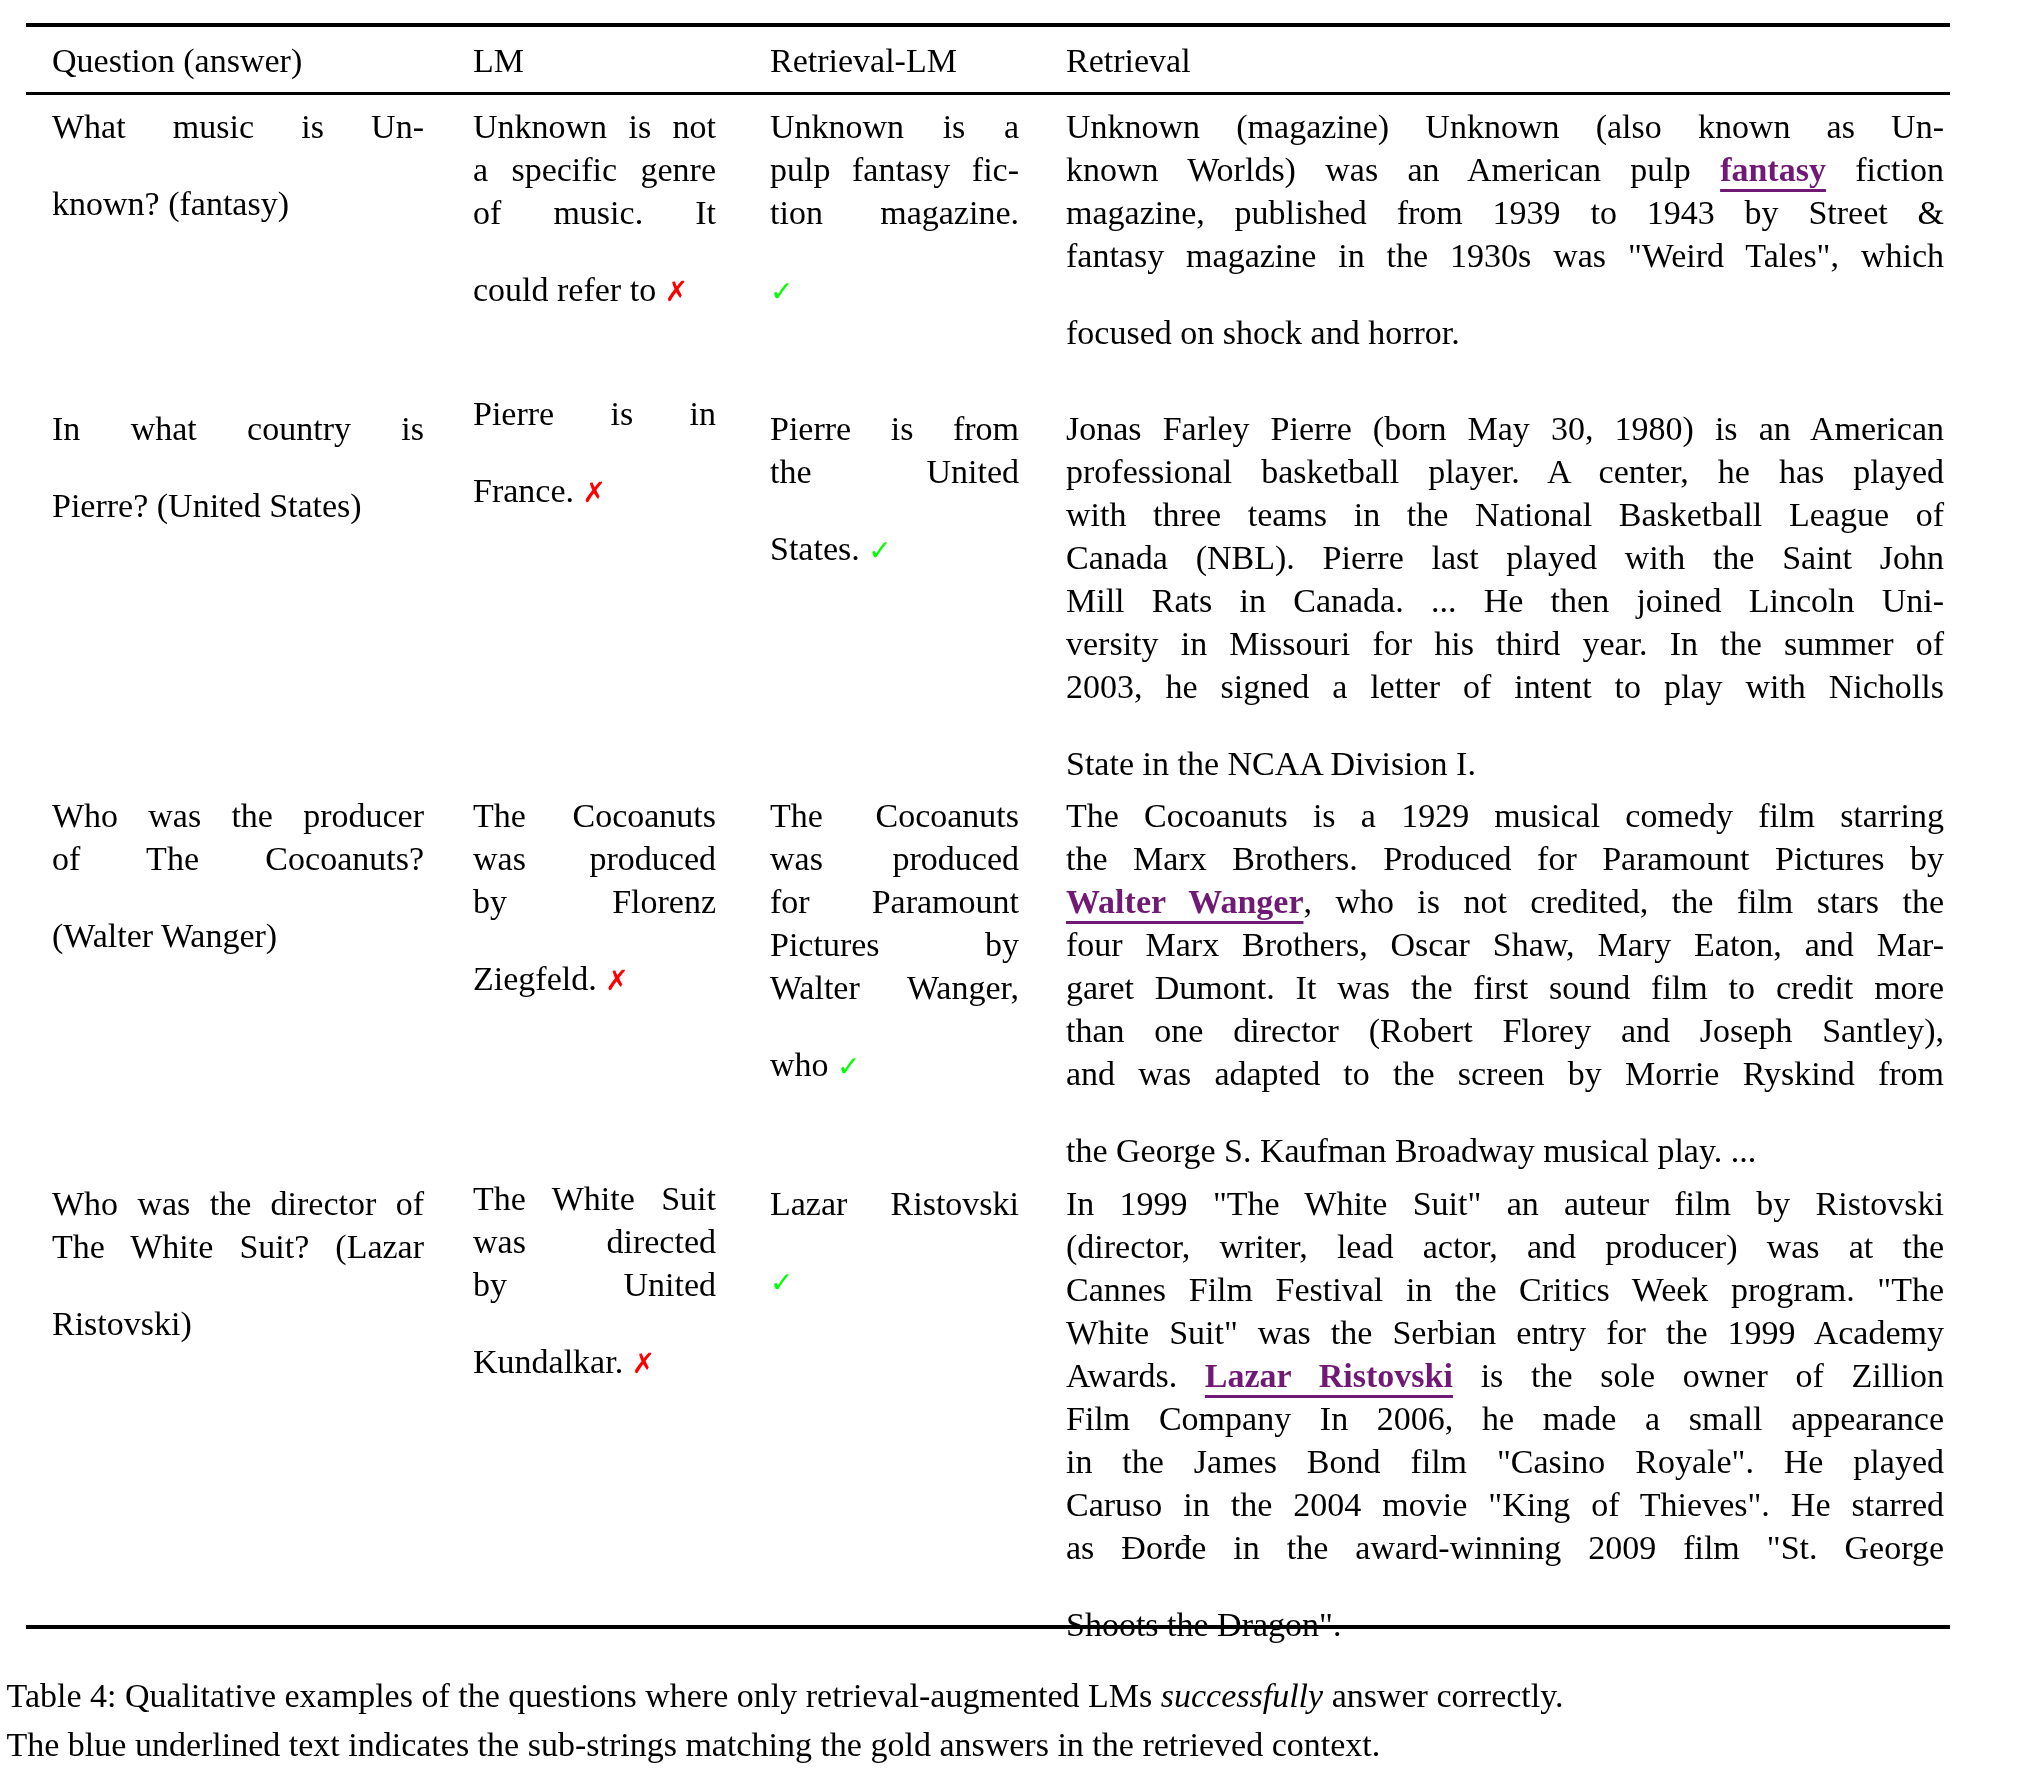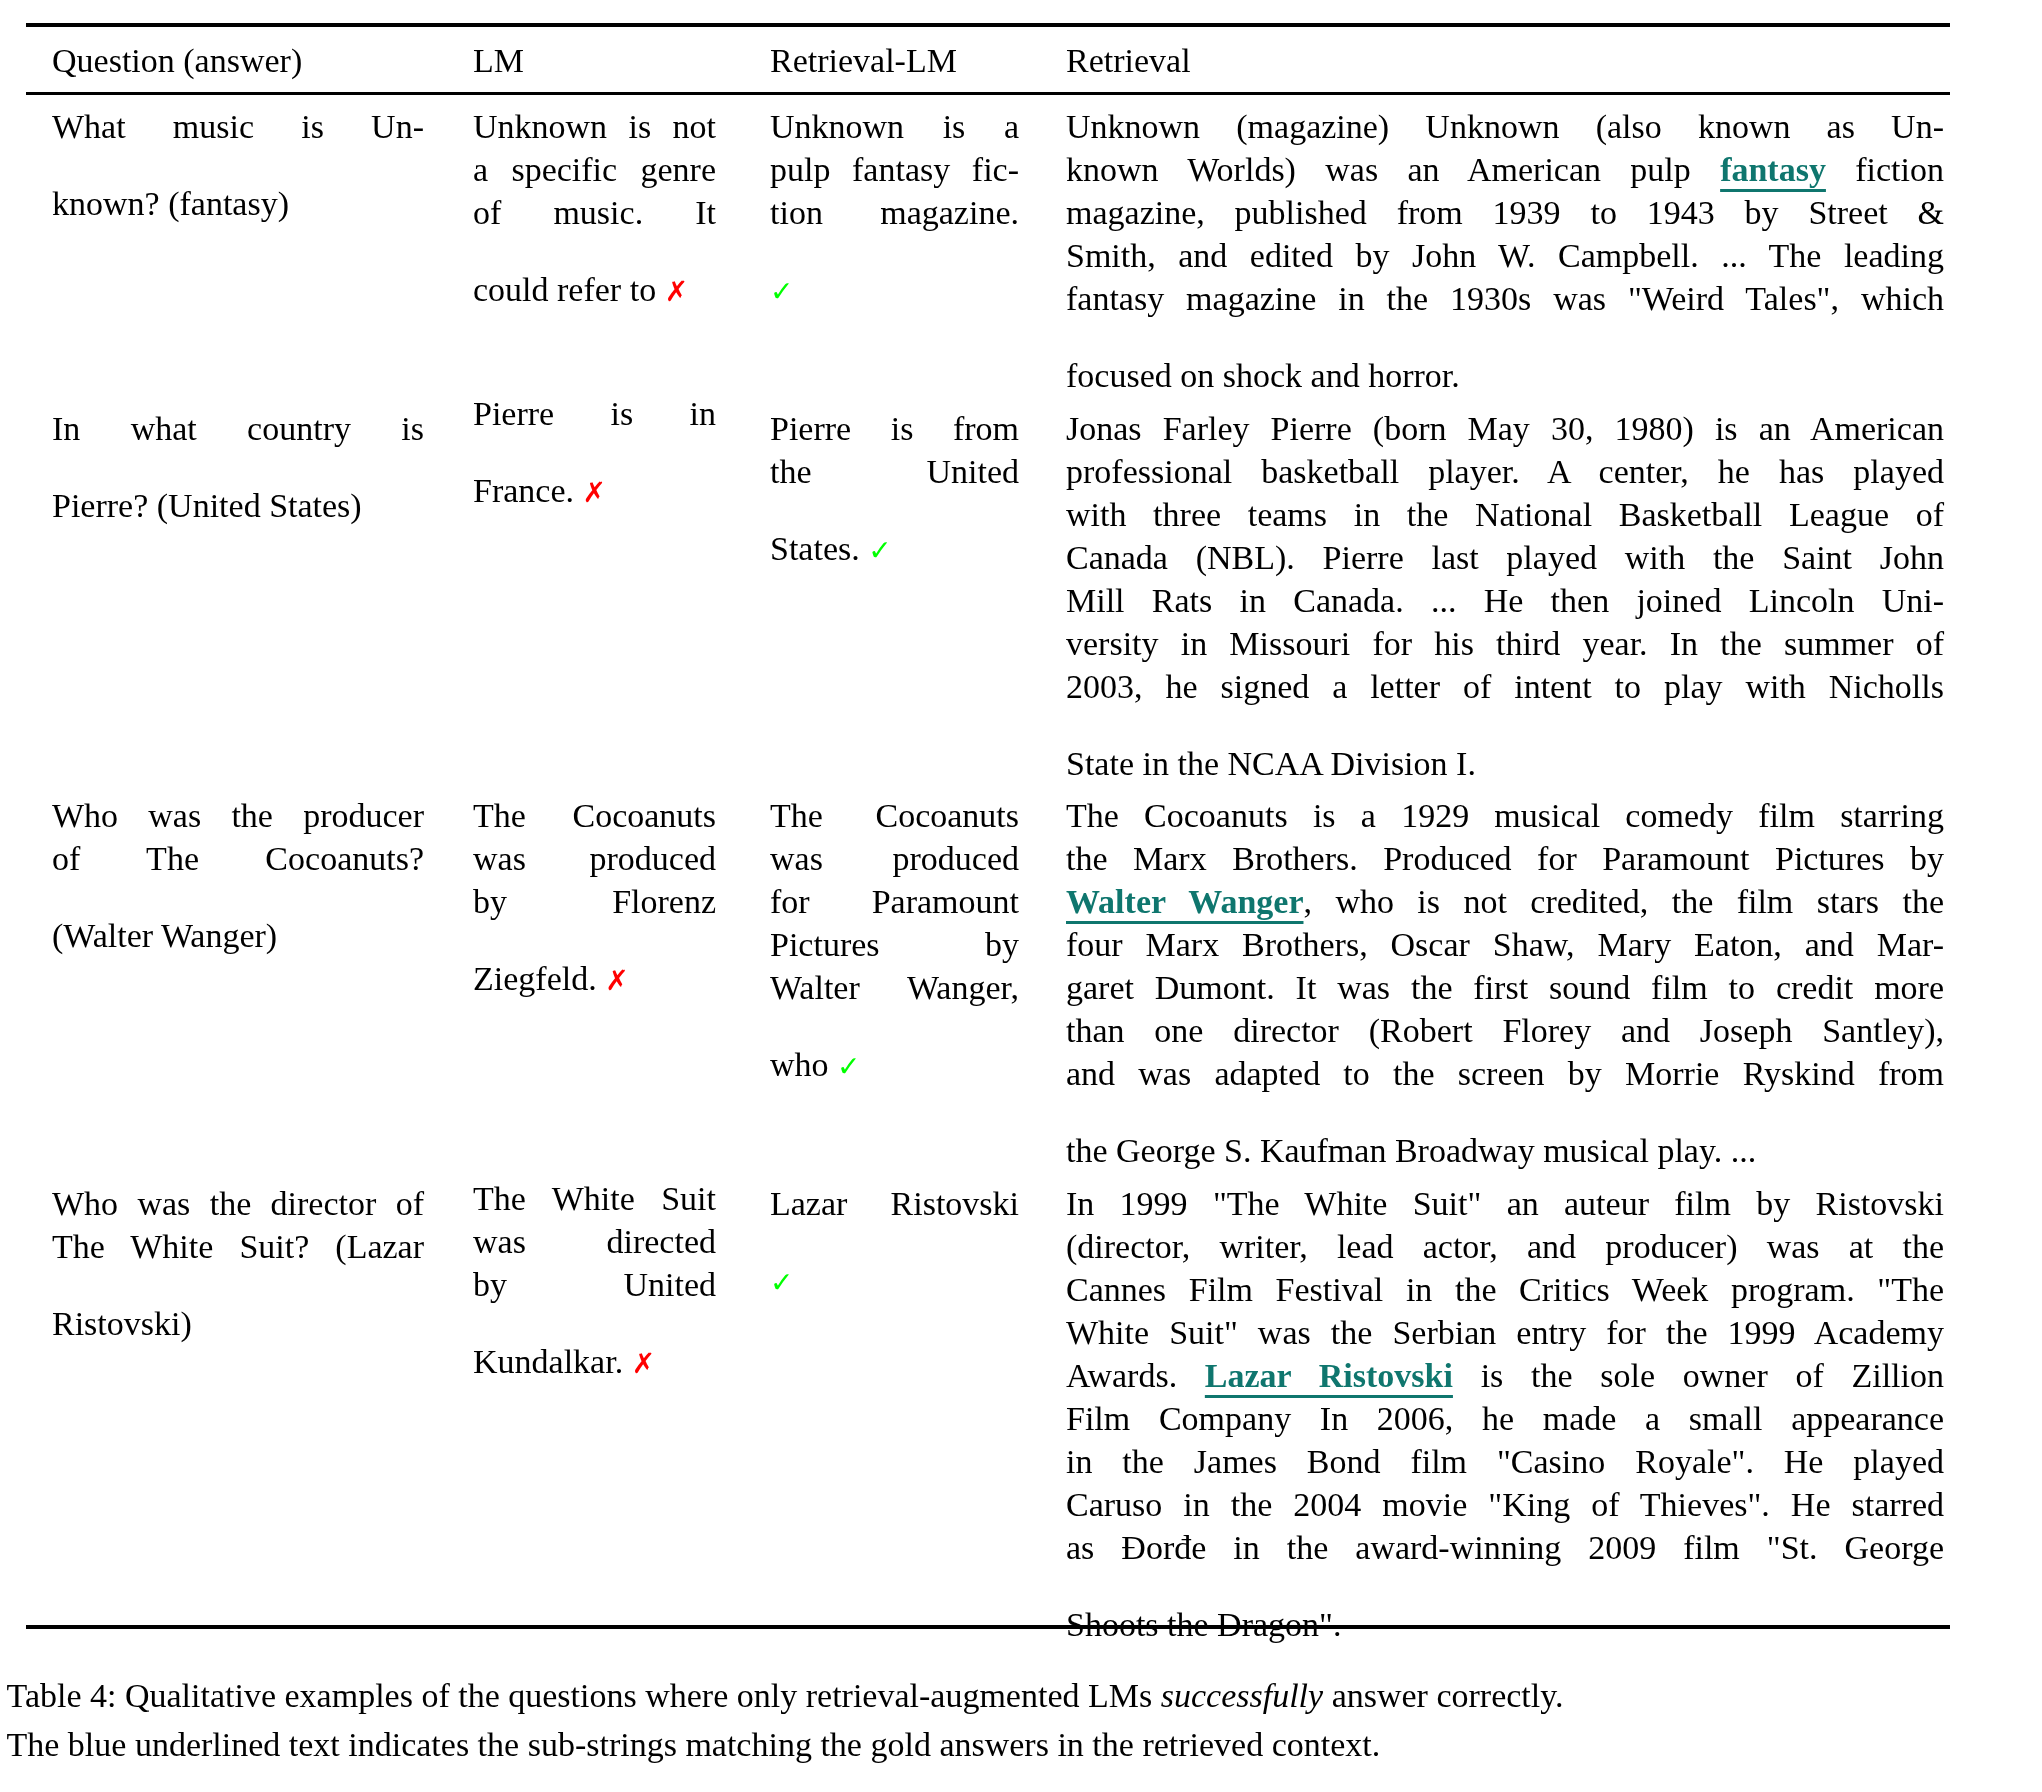--- a/index.html
+++ b/index.html
@@ -20,21 +20,21 @@
     text-align: justify; text-align-last: justify;
   }
   .line.last { text-align-last: left; margin-top: 34px; }
   .col-q  { left: 52px;   width: 372px; }
   .col-lm { left: 473px;  width: 243px; }
   .col-rl { left: 770px;  width: 249px; }
   .col-r  { left: 1066px; width: 878px; }
 
   .hdr { position: absolute; top: 39px; line-height: 43px; height: 43px; }
 
-  .hl { color: #0f766e; font-weight: bold; text-decoration: underline; text-decoration-thickness: 2.8px; text-underline-offset: 8.3px; }
+  .hl { color: #701a75; font-weight: bold; text-decoration: underline; text-decoration-thickness: 2.8px; text-underline-offset: 8.3px; }
   .mark-x { color: #ff0000; font-family: "DejaVu Sans", sans-serif; font-size: 28px; }
   .mark-ok { color: #00ff00; font-family: "DejaVu Sans", sans-serif; font-size: 28px; }
 
   .caption { position: absolute; left: 6.5px; width: 1976px; }
   .caption .cline { height: 49px; line-height: 49px; white-space: nowrap; }
   .caption em { font-style: italic; }
 </style>
 </head>
 <body>
 
@@ -59,21 +59,20 @@
     <div class="cell col-rl" style="top: 105px;">
       <div class="line"><span>Unknown is a</span></div>
       <div class="line"><span>pulp fantasy fic-</span></div>
       <div class="line"><span>tion magazine.</span></div>
       <div class="line last"><span class="mark-ok" style="color: rgb(0, 255, 0);">✓</span></div>
     </div>
     <div class="cell col-r" style="top: 105px;">
       <div class="line"><span>Unknown (magazine) Unknown (also known as Un-</span></div>
       <div class="line"><span>known Worlds) was an American pulp </span><span class="hl">fantasy</span><span> fiction</span></div>
       <div class="line"><span>magazine, published from 1939 to 1943 by Street &amp;</span></div>
-      <div class="line"><span>Smith, and edited by John W. Campbell. ... The leading</span></div>
       <div class="line"><span>fantasy magazine in the 1930s was "Weird Tales", which</span></div>
       <div class="line last"><span>focused on shock and horror.</span></div>
     </div>
     <div class="cell col-q" style="top: 407px;">
       <div class="line"><span>In what country is</span></div>
       <div class="line last"><span>Pierre? (United States)</span></div>
     </div>
     <div class="cell col-lm" style="top: 392px;">
       <div class="line"><span>Pierre is in</span></div>
       <div class="line last"><span>France. </span><span class="mark-x" style="color: rgb(255, 0, 0);">✗</span></div>

